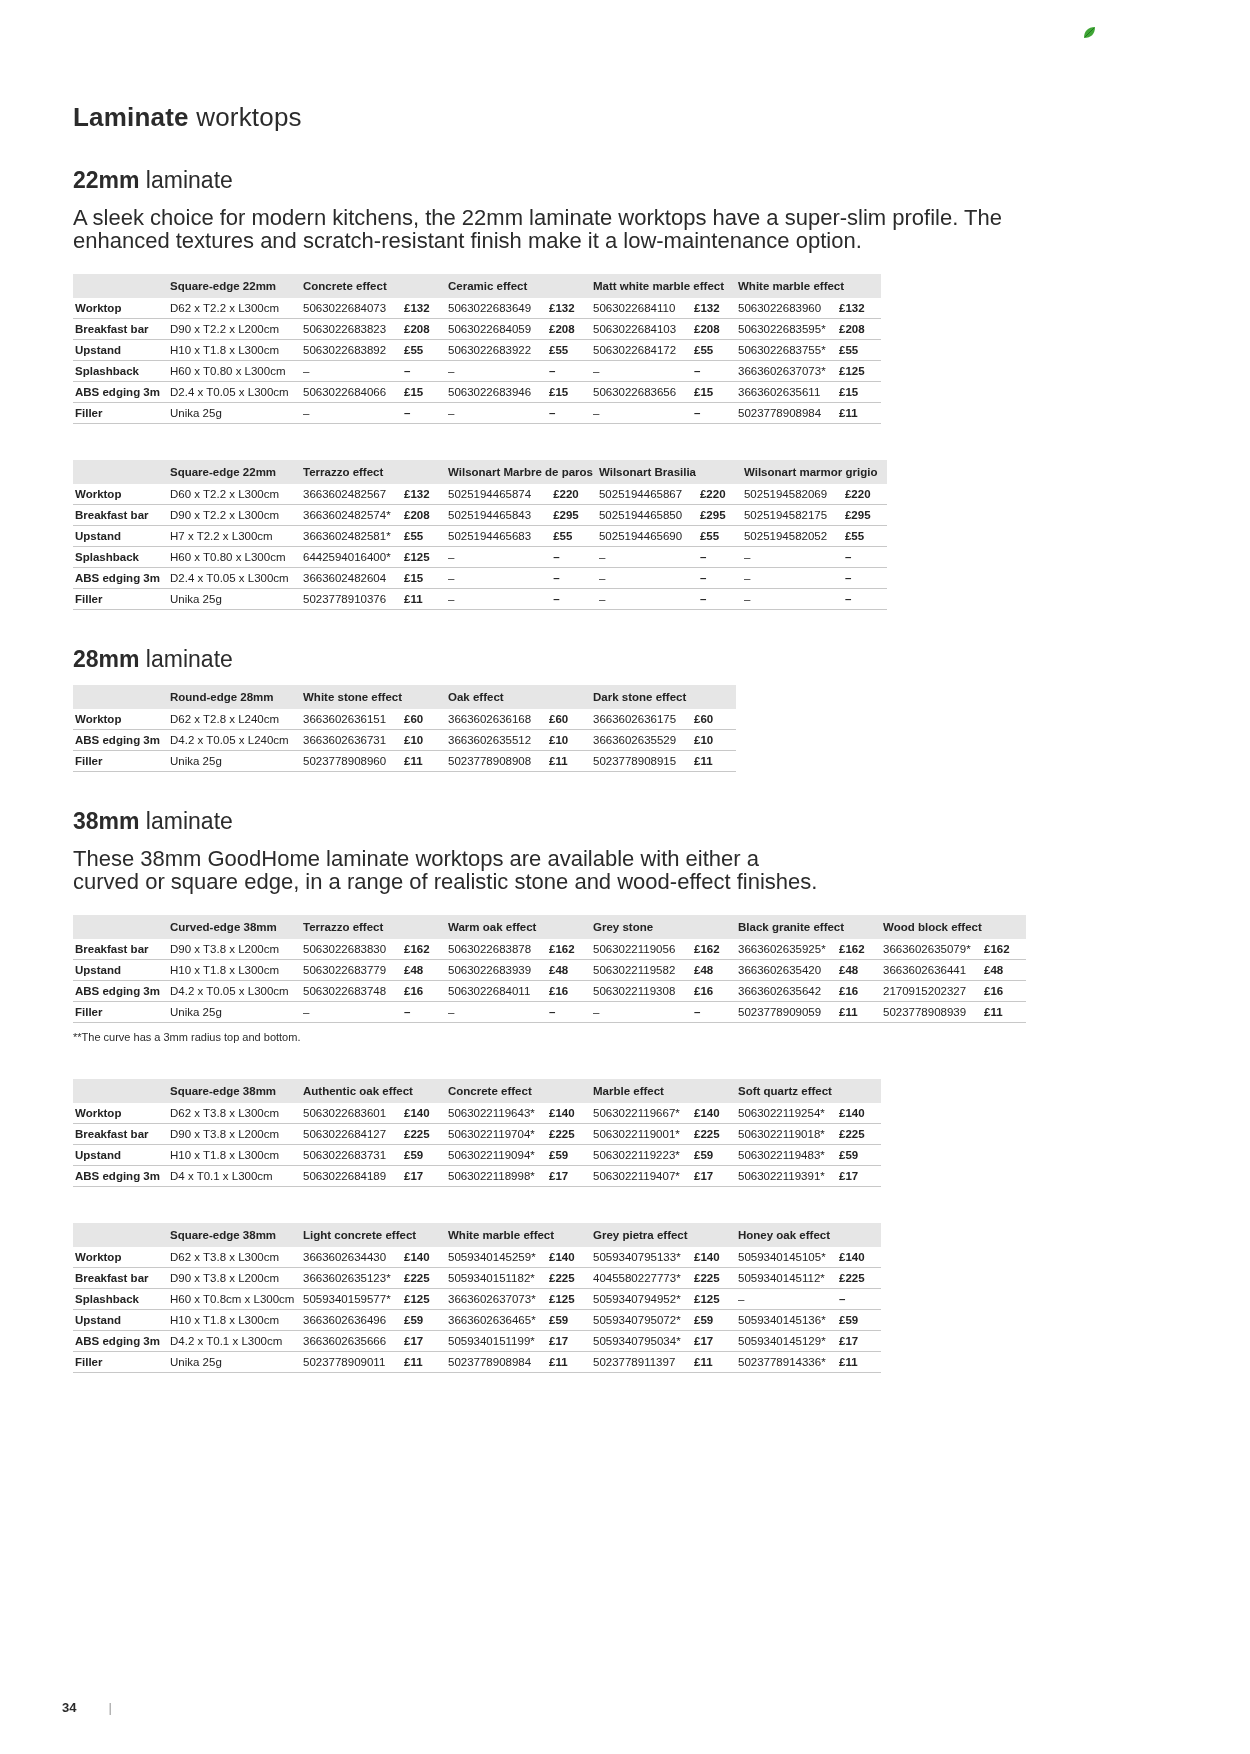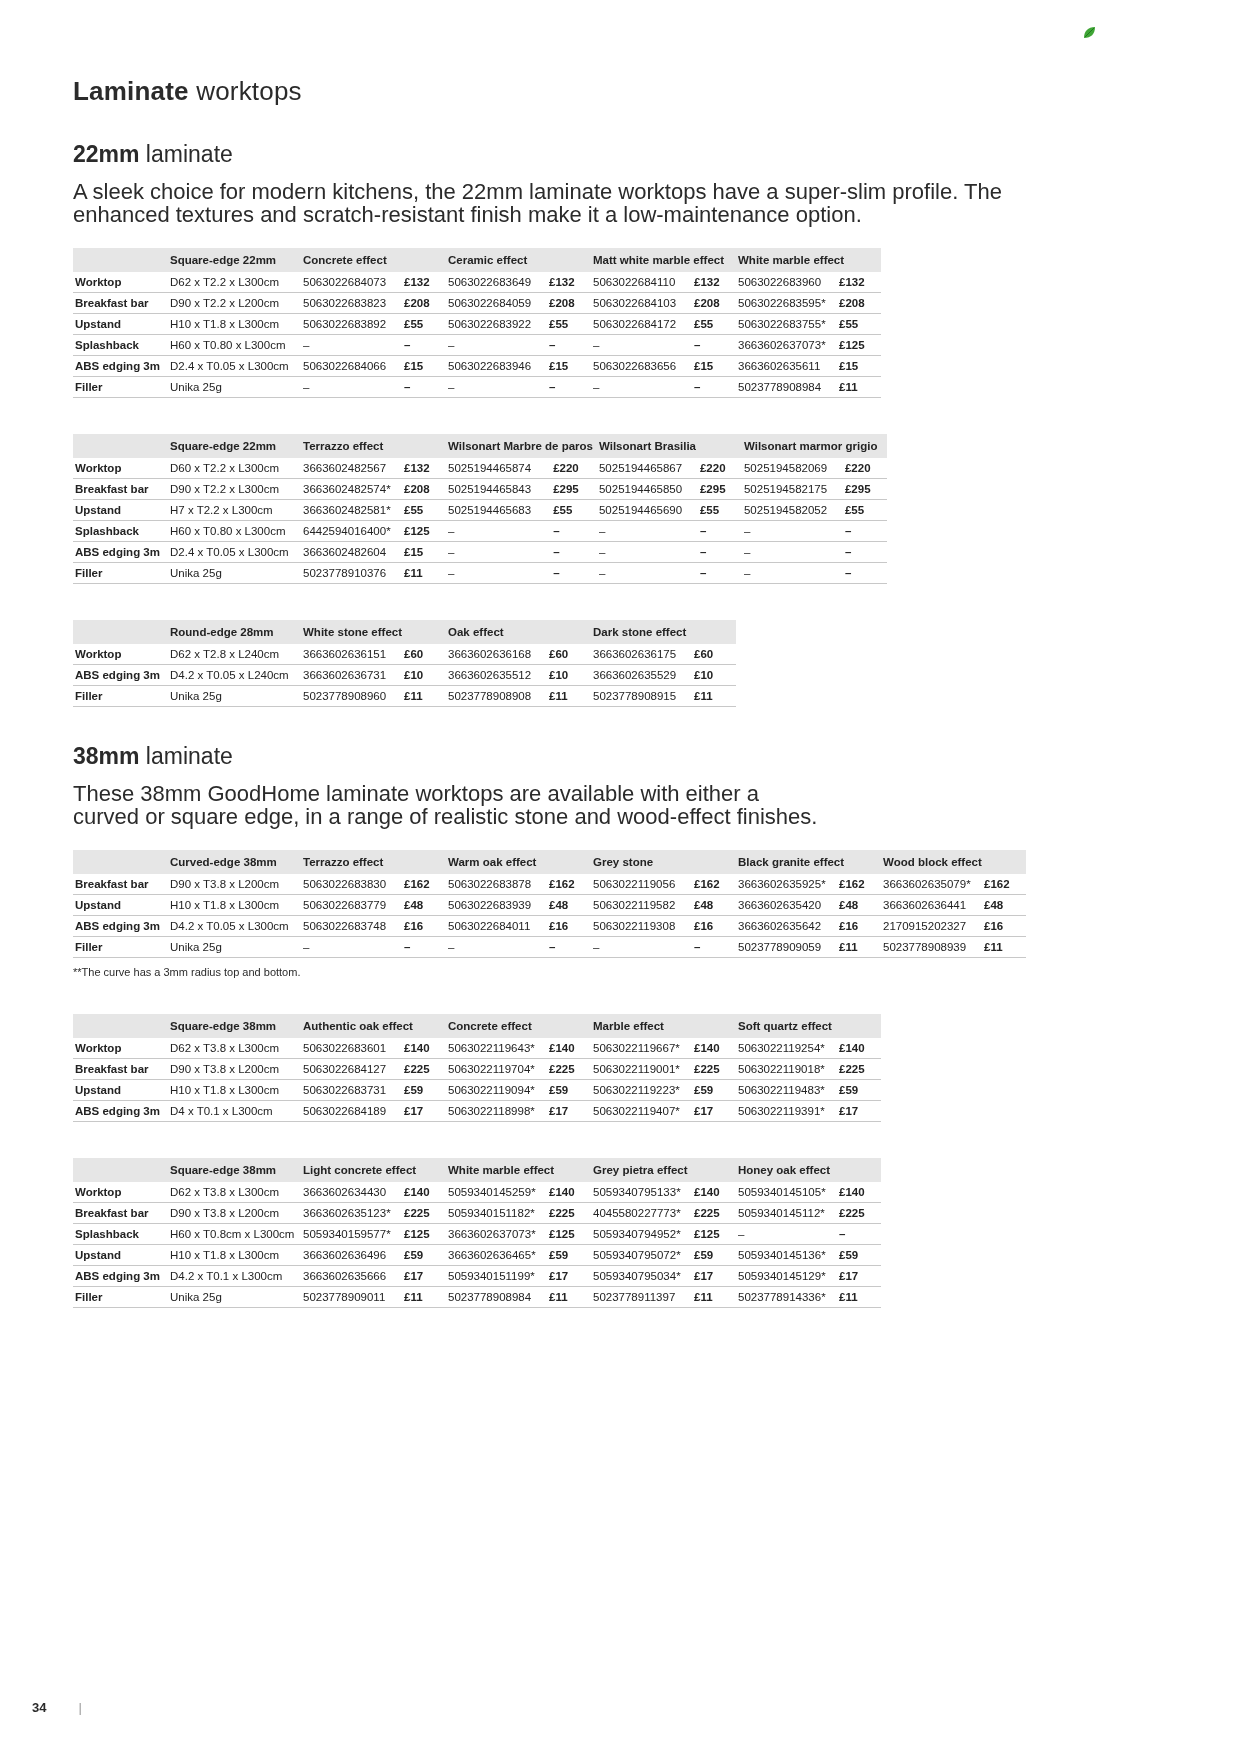--- a/index.html
+++ b/index.html
@@ -6,21 +6,21 @@
   html, body { margin: 0; padding: 0; }
   body {
     width: 1250px;
     height: 1754px;
     background: #ffffff;
     font-family: "Liberation Sans", sans-serif;
     color: #232323;
     position: relative;
     overflow: hidden;
   }
-  .content { padding: 76px 73px 0 73px; }
+  .content { padding: 102px 73px 0 73px; }
 
   h1.page-title {
     font-size: 26px;
     font-weight: 400;
     letter-spacing: 0.2px;
     color: #2b2b2b;
     margin: 0 0 34px 0;
   }
   h1.page-title strong, h2.section-heading strong { font-weight: 700; }
 
@@ -62,21 +62,21 @@
   .worktop-table td.code, .worktop-table td.dims { font-weight: 400; color: #232323; }
 
   p.footnote {
     font-size: 11px;
     color: #2b2b2b;
     margin: 8px 0 0 0;
   }
 
   .page-footer {
     position: absolute;
-    left: 32px;
+    left: 62px;
     top: 1700px;
     display: flex;
     align-items: center;
     gap: 32px;
     font-size: 13px;
     color: #2b2b2b;
   }
   .page-footer .pagenum { font-weight: 700; }
   .page-footer .divider { color: #9a9a9a; font-weight: 400; }
 
@@ -302,20 +302,21 @@
                 <td class="code">–</td>
                 <td class="price">–</td>
                 <td class="code">–</td>
                 <td class="price">–</td>
               </tr>
             </tbody>
           </table>
         </div>
       </section>
       <section class="section">
+        <h2 class="section-heading"><strong>28mm</strong><span> laminate</span></h2>
         <div class="table-block">
           <table class="worktop-table">
             <colgroup>
               <col style="width: 95px;">
               <col style="width: 133px;">
               <col style="width: 101px;">
               <col style="width: 44px;">
               <col style="width: 101px;">
               <col style="width: 44px;">
               <col style="width: 101px;">

